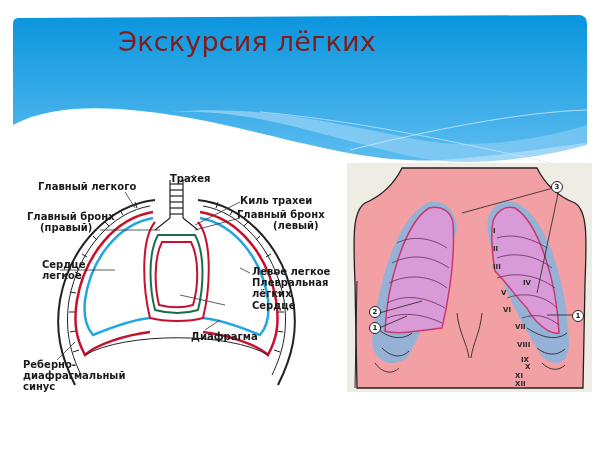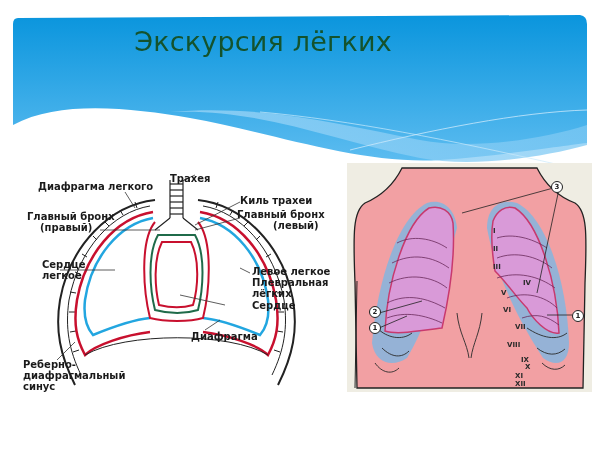--- a/index.html
+++ b/index.html
@@ -1,18 +1,18 @@
 <!DOCTYPE html>
 <html><head>
 <meta charset="utf-8">
 <style>
   html,body{margin:0;padding:0;}
   body{width:600px;height:450px;background:#ffffff;position:relative;overflow:hidden;font-family:"DejaVu Sans",sans-serif;}
   .banner{position:absolute;left:0;top:0;width:600px;height:170px;}
-  .title{position:absolute;left:0;top:26px;width:494px;text-align:center;color:#14532d;font-family:"DejaVu Sans",sans-serif;font-size:27px;font-weight:normal;letter-spacing:0.2px;margin-left:16px;}
+  .title{position:absolute;left:0;top:26px;width:494px;text-align:center;color:#7f1d1d;font-family:"DejaVu Sans",sans-serif;font-size:27px;font-weight:normal;letter-spacing:0.2px;}
   .left-fig{position:absolute;left:15px;top:160px;width:330px;height:240px;}
   .right-fig{position:absolute;left:347px;top:163px;width:245px;height:229px;background:#efede3;}
   .lbl{position:absolute;font-family:"DejaVu Sans",sans-serif;font-weight:bold;font-size:10px;color:#1a1a1a;line-height:10px;white-space:nowrap;}
   .rn{position:absolute;font-family:"DejaVu Sans",sans-serif;font-weight:bold;font-size:7px;color:#2a2a2a;line-height:8px;}
   .num{position:absolute;width:10px;height:10px;border:1px solid #222;border-radius:50%;background:#fff;font-family:"DejaVu Sans",sans-serif;font-size:7px;font-weight:bold;line-height:10px;text-align:center;color:#222;}
 </style>
 </head>
 <body>
 
 <div class="banner">
@@ -96,21 +96,21 @@
       <line x1="165" y1="22" x2="180" y2="15"></line>
       <line x1="180" y1="65" x2="225" y2="42"></line>
       <line x1="180" y1="70" x2="225" y2="58"></line>
       <line x1="45" y1="110" x2="100" y2="110"></line>
       <line x1="225" y1="108" x2="235" y2="113"></line>
       <line x1="165" y1="135" x2="210" y2="145"></line>
       <line x1="190" y1="170" x2="205" y2="160"></line>
       <line x1="42" y1="200" x2="60" y2="182"></line>
     </g>
   </svg>
-  <div class="lbl" style="left:23px;top:22px;">Диафрагма легкого</div>
+  <div class="lbl" style="left:23px;top:22px;">Главный легкого</div>
   <div class="lbl" style="left:155px;top:14px;">Трахея</div>
   <div class="lbl" style="left:225px;top:36px;">Киль трахеи</div>
   <div class="lbl" style="left:12px;top:52px;">Главный бронх</div>
   <div class="lbl" style="left:25px;top:63px;">(правый)</div>
   <div class="lbl" style="left:222px;top:50px;">Главный бронх</div>
   <div class="lbl" style="left:238px;top:61px;padding-left:20px;">(левый)</div>
   <div class="lbl" style="left:27px;top:100px;">Сердце</div>
   <div class="lbl" style="left:27px;top:111px;">легкое</div>
   <div class="lbl" style="left:237px;top:107px;">Левое легкое</div>
   <div class="lbl" style="left:237px;top:118px;">Плевральная</div>
@@ -169,18 +169,18 @@
   <div class="num" style="left:22px;top:143px;">2</div>
   <div class="num" style="left:22px;top:159px;">1</div>
   <div class="num" style="left:225px;top:147px;">1</div>
   <div class="rn" style="left:146px;top:64px;">I</div>
   <div class="rn" style="left:146px;top:82px;">II</div>
   <div class="rn" style="left:146px;top:100px;">III</div>
   <div class="rn" style="left:148px;top:116px;margin-left:28px;">IV</div>
   <div class="rn" style="left:154px;top:126px;">V</div>
   <div class="rn" style="left:156px;top:143px;">VI</div>
   <div class="rn" style="left:168px;top:160px;">VII</div>
-  <div class="rn" style="left:160px;top:178px;">VIII</div>
+  <div class="rn" style="left:170px;top:178px;">VIII</div>
   <div class="rn" style="left:174px;top:193px;">IX</div>
   <div class="rn" style="left:178px;top:200px;">X</div>
   <div class="rn" style="left:168px;top:209px;">XI</div>
   <div class="rn" style="left:168px;top:217px;">XII</div>
 </div>
 
 </body></html>

